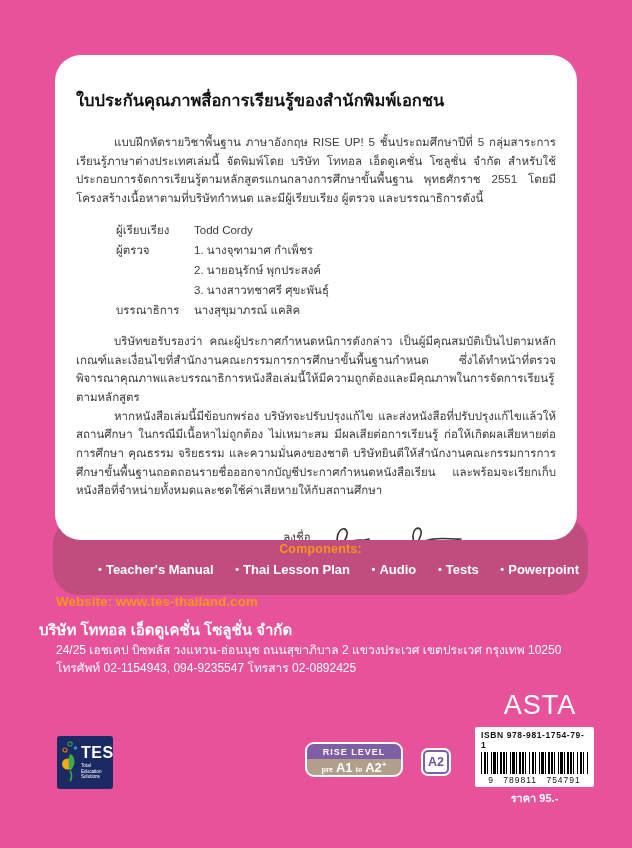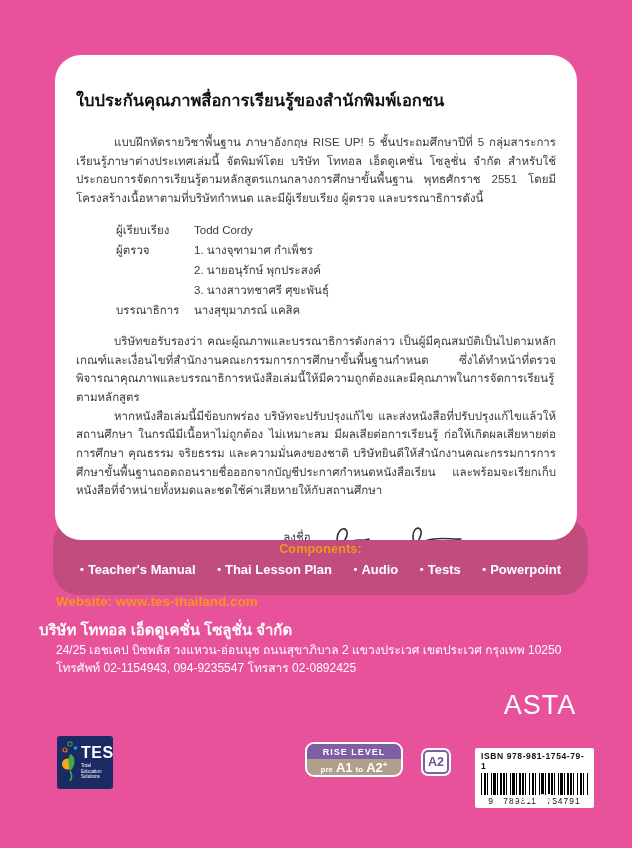--- a/index.html
+++ b/index.html
@@ -9,21 +9,21 @@
     position:relative; width:632px; height:848px; margin:0 auto;
     background:#e8529a; overflow:hidden;
   }
   
   .band {
     position:absolute; left:53px; top:518px; width:535px; height:77px;
     background:#c04d7d; border-radius:26px;padding-left:28px;
   }
   .components { position:absolute; left:0; right:0; top:24px; text-align:center; }
   .components-label { color:#f7941d; font-weight:bold; font-size:12.5px; letter-spacing:.2px; }
-  .components-items { margin-top:6px; color:#ffffff; font-weight:bold; font-size:13px; }
+  .components-items { margin-top:6px; color:#ffffff; font-weight:bold; font-size:13px;text-align:right; }
   .components-items .item { margin:0 9px; white-space:nowrap; }
   .components-items .bullet { margin-right:4px; font-size:11px; vertical-align:1px; }
 
   
   .card {
     position:absolute; left:55px; top:55px; width:522px; height:485px;
     background:#ffffff; border-radius:26px; padding:32px 21px 0 21px;
     color:#3c3c3c; overflow:hidden;
   }
   .card-title {
@@ -78,21 +78,21 @@
     border:2px solid #ffffff; border-radius:9px; overflow:hidden; background:#b0a08b;
   }
   .cefr-top {
     background:#7e5fa5; height:15px; display:flex; align-items:center; justify-content:center;
     color:#fff; font-size:9px; font-weight:bold; letter-spacing:1px;
   }
   .cefr-bottom {
     height:16px; display:flex; align-items:baseline; justify-content:center; gap:3px;
     color:#fff; padding-top:1px;
   }
-  .cefr-small { font-size:8px; font-weight:bold; }
+  .cefr-small { font-size:8px; font-weight:bold;font-family:Liberation Serif, serif; }
   .cefr-big { font-size:13px; font-weight:bold; }
   .cefr-plus { font-size:8px; font-weight:bold; vertical-align:super; }
 
   
   .a2-badge {
     position:absolute; left:421px; top:748px; width:30px; height:28px;
     background:#fff; border-radius:7px; padding:2px;
   }
   .a2-inner {
     width:100%; height:100%; border:2px solid #7e5fa5; border-radius:5px;
@@ -104,21 +104,21 @@
   .asta-logo {
     position:absolute; left:492px; top:690px; width:96px; text-align:center;
     color:#ffffff; font-size:27px; letter-spacing:1px; font-weight:normal;
     transform:scaleY(1.05);
   }
 
   
   .barcode {
     position:absolute; left:475px; top:727px; width:119px; height:60px;
     background:#ffffff; border-radius:2px; padding:3px 6px 2px 6px;
-    display:flex; flex-direction:column; align-items:center;margin-top:21px;
+    display:flex; flex-direction:column; align-items:center;
   }
   .isbn-text { font-size:8.5px; letter-spacing:.6px; color:#111; font-weight:bold; }
   .bars {
     width:100%; height:33px; margin-top:2px;
     background:
       repeating-linear-gradient(90deg,
         #000 0px, #000 1.4px, #fff 1.4px, #fff 2.6px,
         #000 2.6px, #000 5px, #fff 5px, #fff 6px,
         #000 6px, #000 7px, #fff 7px, #fff 9.6px);
   }
@@ -162,21 +162,21 @@
           <div>2. นายอนุรักษ์ พุกประสงค์</div>
           <div>3. นางสาวทชาศรี ศุขะพันธุ์</div>
         </div>
       </div>
       <div class="credits-row">
         <div class="credits-label">บรรณาธิการ</div>
         <div class="credits-value">นางสุขุมาภรณ์ แคสิค</div>
       </div>
     </div>
 
-    <p class="para">บริษัทขอรับรองว่า คณะผู้ณภาพและบรรณาธิการดังกล่าว เป็นผู้มีคุณสมบัติเป็นไปตามหลักเกณฑ์และเงื่อนไขที่สำนักงานคณะกรรมการการศึกษาขั้นพื้นฐานกำหนด ซึ่งได้ทำหน้าที่ตรวจพิจารณาคุณภาพและบรรณาธิการหนังสือเล่มนี้ให้มีความถูกต้องและมีคุณภาพในการจัดการเรียนรู้ตามหลักสูตร</p>
+    <p class="para">บริษัทขอรับรองว่า คณะผู้ประกาศกำหนดหนิการดังกล่าว เป็นผู้มีคุณสมบัติเป็นไปตามหลักเกณฑ์และเงื่อนไขที่สำนักงานคณะกรรมการการศึกษาขั้นพื้นฐานกำหนด ซึ่งได้ทำหน้าที่ตรวจพิจารณาคุณภาพและบรรณาธิการหนังสือเล่มนี้ให้มีความถูกต้องและมีคุณภาพในการจัดการเรียนรู้ตามหลักสูตร</p>
     <p class="para">หากหนังสือเล่มนี้มีข้อบกพร่อง บริษัทจะปรับปรุงแก้ไข และส่งหนังสือที่ปรับปรุงแก้ไขแล้วให้สถานศึกษา ในกรณีมีเนื้อหาไม่ถูกต้อง ไม่เหมาะสม มีผลเสียต่อการเรียนรู้ ก่อให้เกิดผลเสียหายต่อการศึกษา คุณธรรม จริยธรรม และความมั่นคงของชาติ บริษัทยินดีให้สำนักงานคณะกรรมการการศึกษาขั้นพื้นฐานถอดถอนรายชื่อออกจากบัญชีประกาศกำหนดหนังสือเรียน และพร้อมจะเรียกเก็บหนังสือที่จำหน่ายทั้งหมดและชดใช้ค่าเสียหายให้กับสถานศึกษา</p>
 
     <div class="sig-block">
       <div class="sig-line">
         <span>ลงชื่อ</span>
         <svg class="sig-svg" width="150" height="30" viewBox="0 0 150 30">
           <path d="M2 22 L56 22 M20 24 C14 10, 26 2, 28 10 C30 18, 16 26, 30 20 C40 16, 44 20, 50 17" fill="none" stroke="#333" stroke-width="1.6" stroke-linecap="round"></path>
           <path d="M70 22 L145 22 M96 23 C90 8, 100 2, 102 9 C104 16, 92 24, 106 19 C120 14, 132 18, 142 17" fill="none" stroke="#333" stroke-width="1.6" stroke-linecap="round"></path>
         </svg>
       </div>

